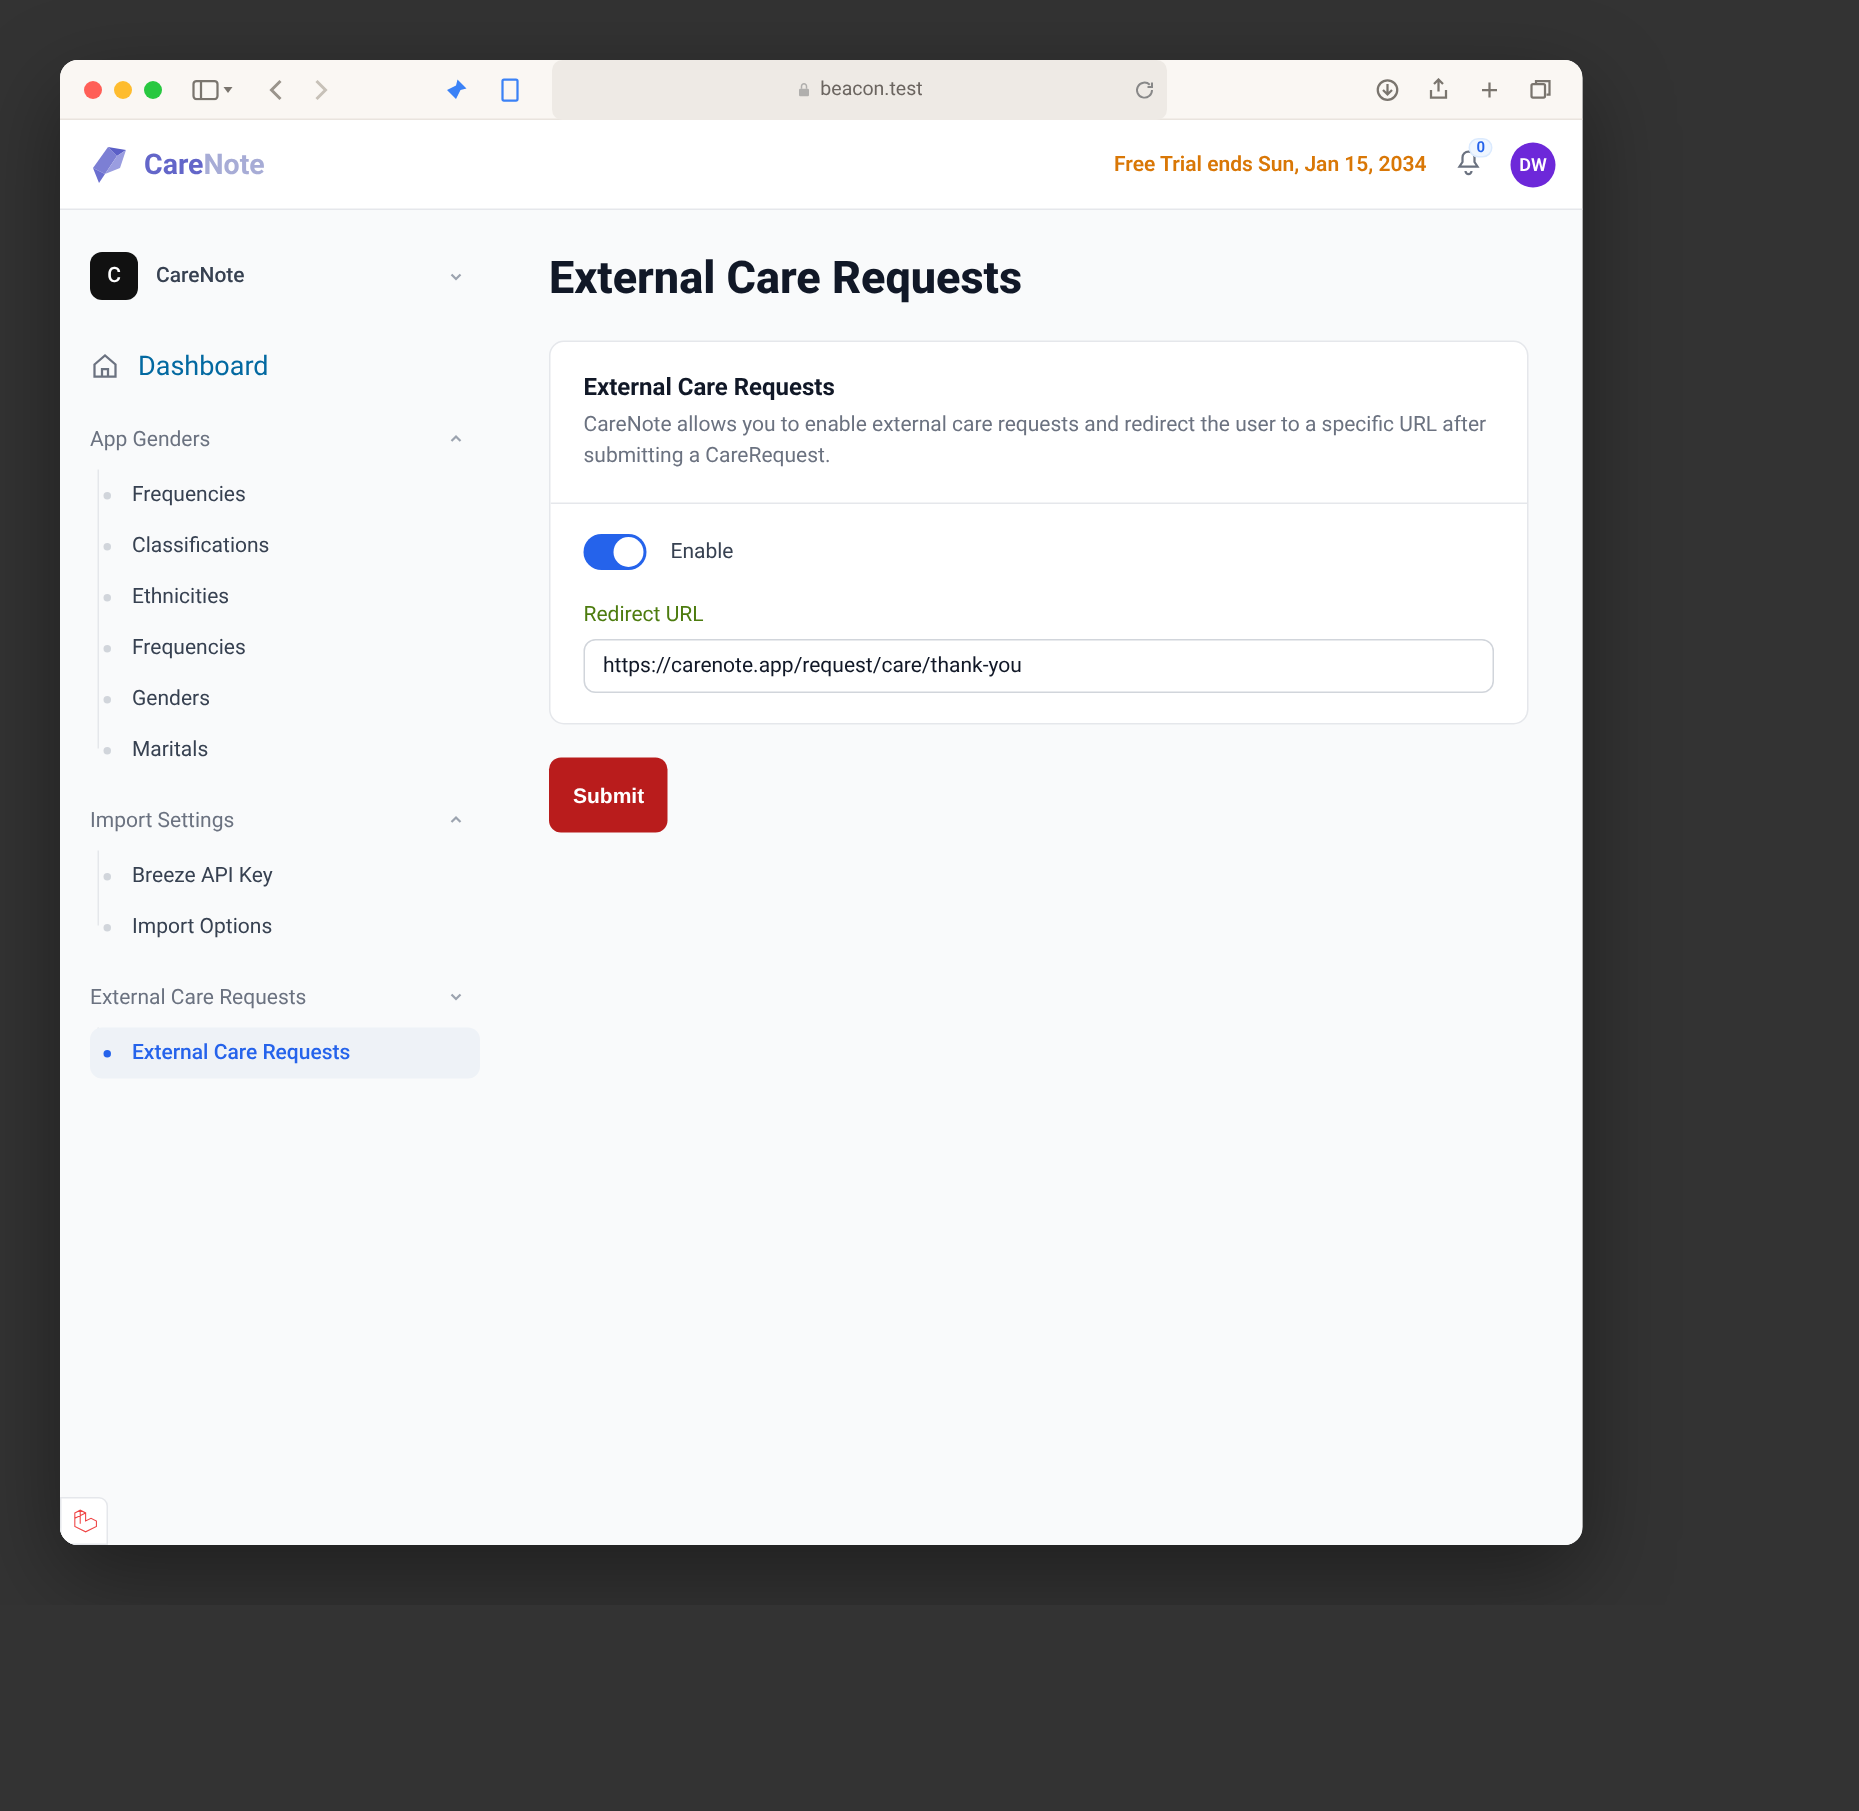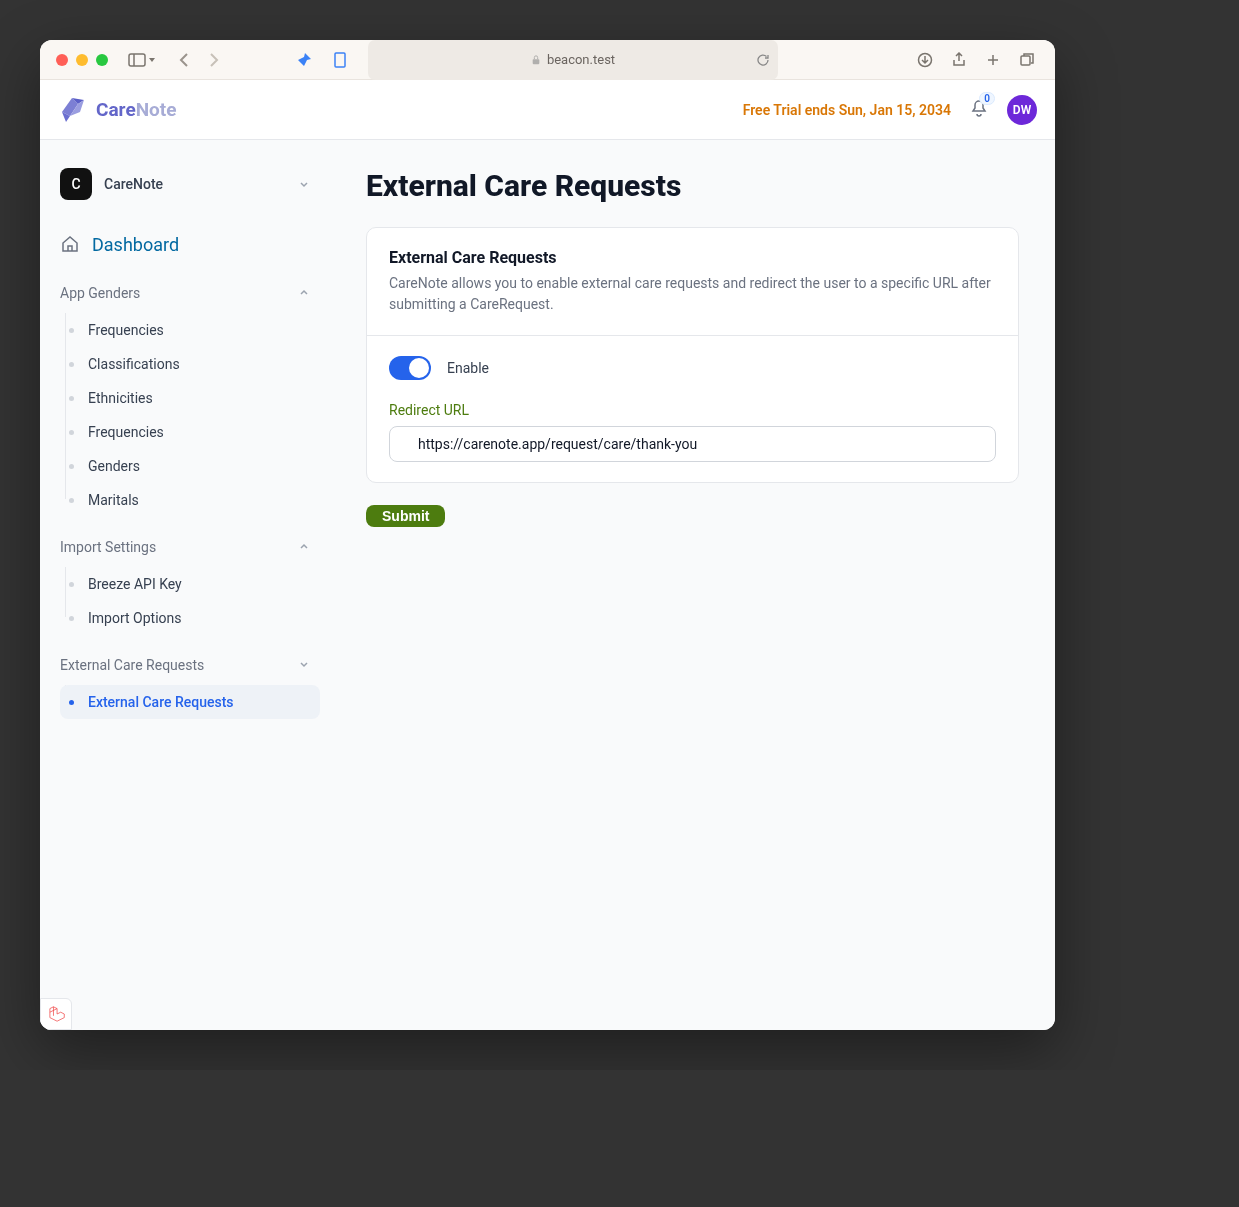--- a/index.html
+++ b/index.html
@@ -164,27 +164,27 @@
   width: 42px; height: 24px; background: #2563eb; border-radius: 12px;
   position: relative; cursor: pointer;
 }
 .toggle-knob {
   width: 20px; height: 20px; background: #fff; border-radius: 50%;
   position: absolute; top: 2px; right: 2px;
 }
 .toggle-label { font-size: 14px; color: #374151; }
 .field-label { font-size: 14px; color: #4d7c0f; margin-bottom: 8px; display: block; }
 .text-input {
-  width: 100%; padding: 9px 28px; border: 1px solid #d1d5db;
+  width: 100%; padding: 9px 12px; border: 1px solid #d1d5db;
   border-radius: 8px; font-size: 14px; color: #111827;
   font-family: inherit;
 }
 .submit-btn {
-  margin-top: 22px; padding: 3px 16px;
-  background: #4d7c0f; color: #fff; border: none;
+  margin-top: 22px; padding: 17px 16px;
+  background: #b91c1c; color: #fff; border: none;
   border-radius: 8px; font-size: 14px; font-weight: 600;
   cursor: pointer;
 }
 
 .laravel-badge {
   position: absolute; bottom: 0; left: 0;
   width: 32px; height: 32px; background: #fff;
   border: 1px solid #e5e7eb; border-radius: 0 6px 0 0;
   display: flex; align-items: center; justify-content: center;
   color: #ef4444;

